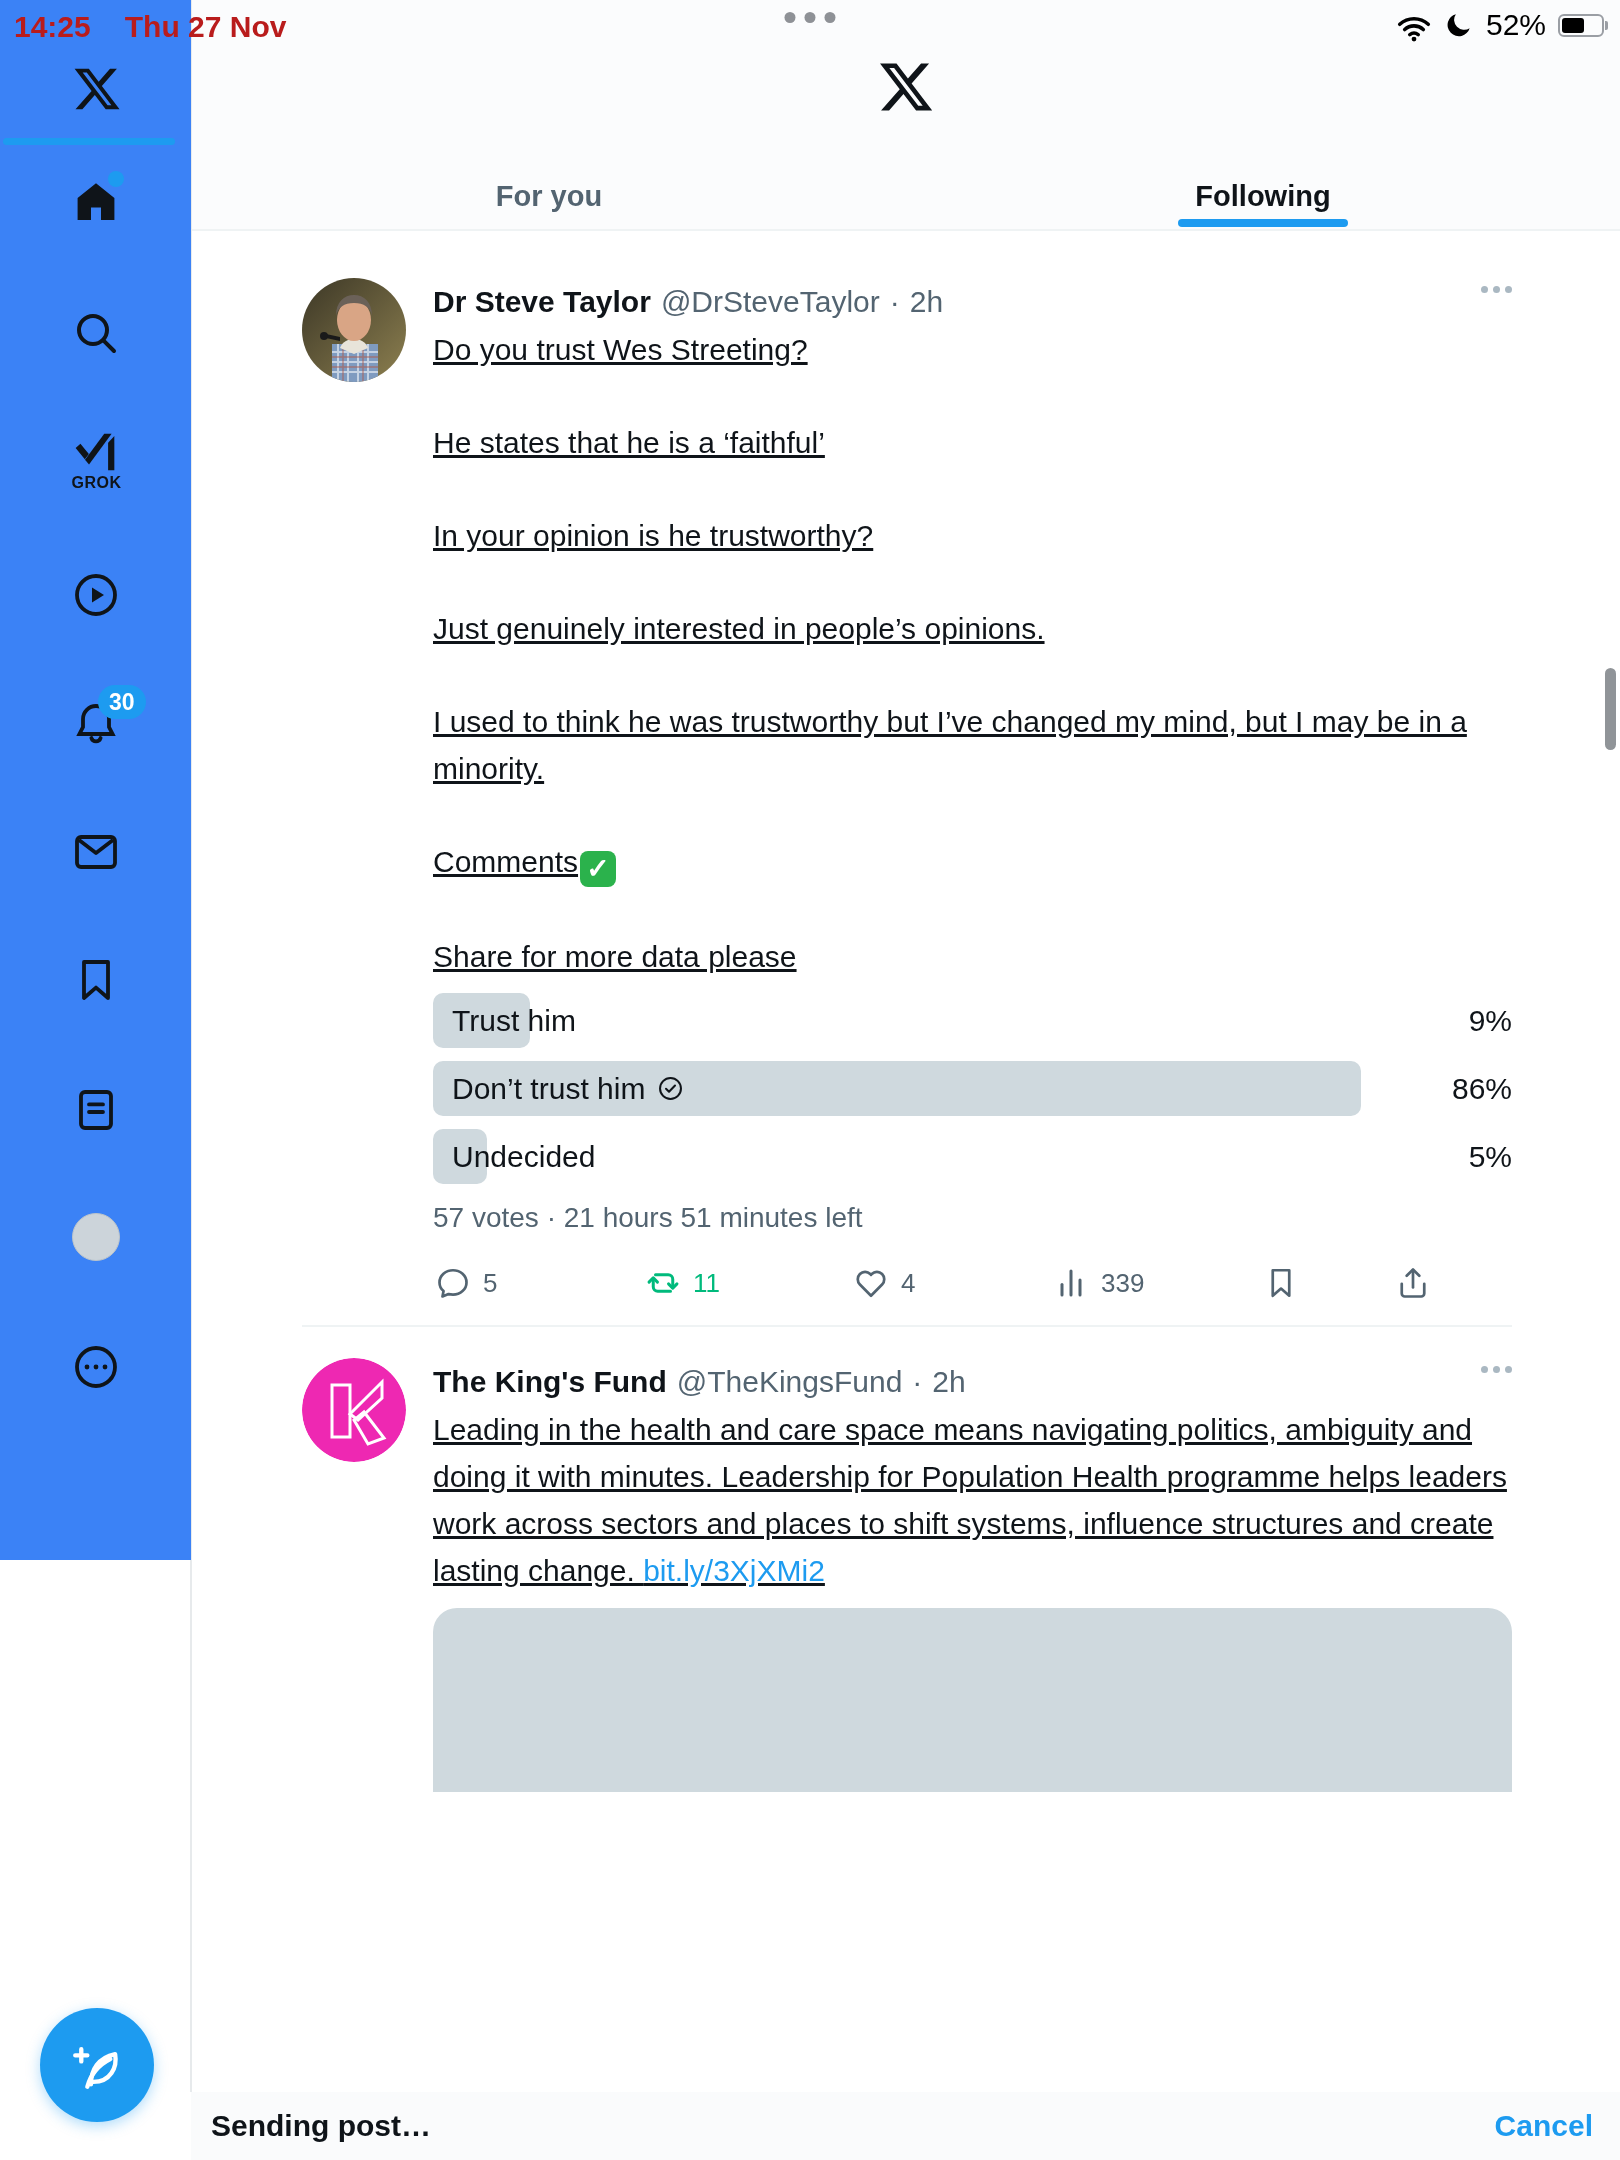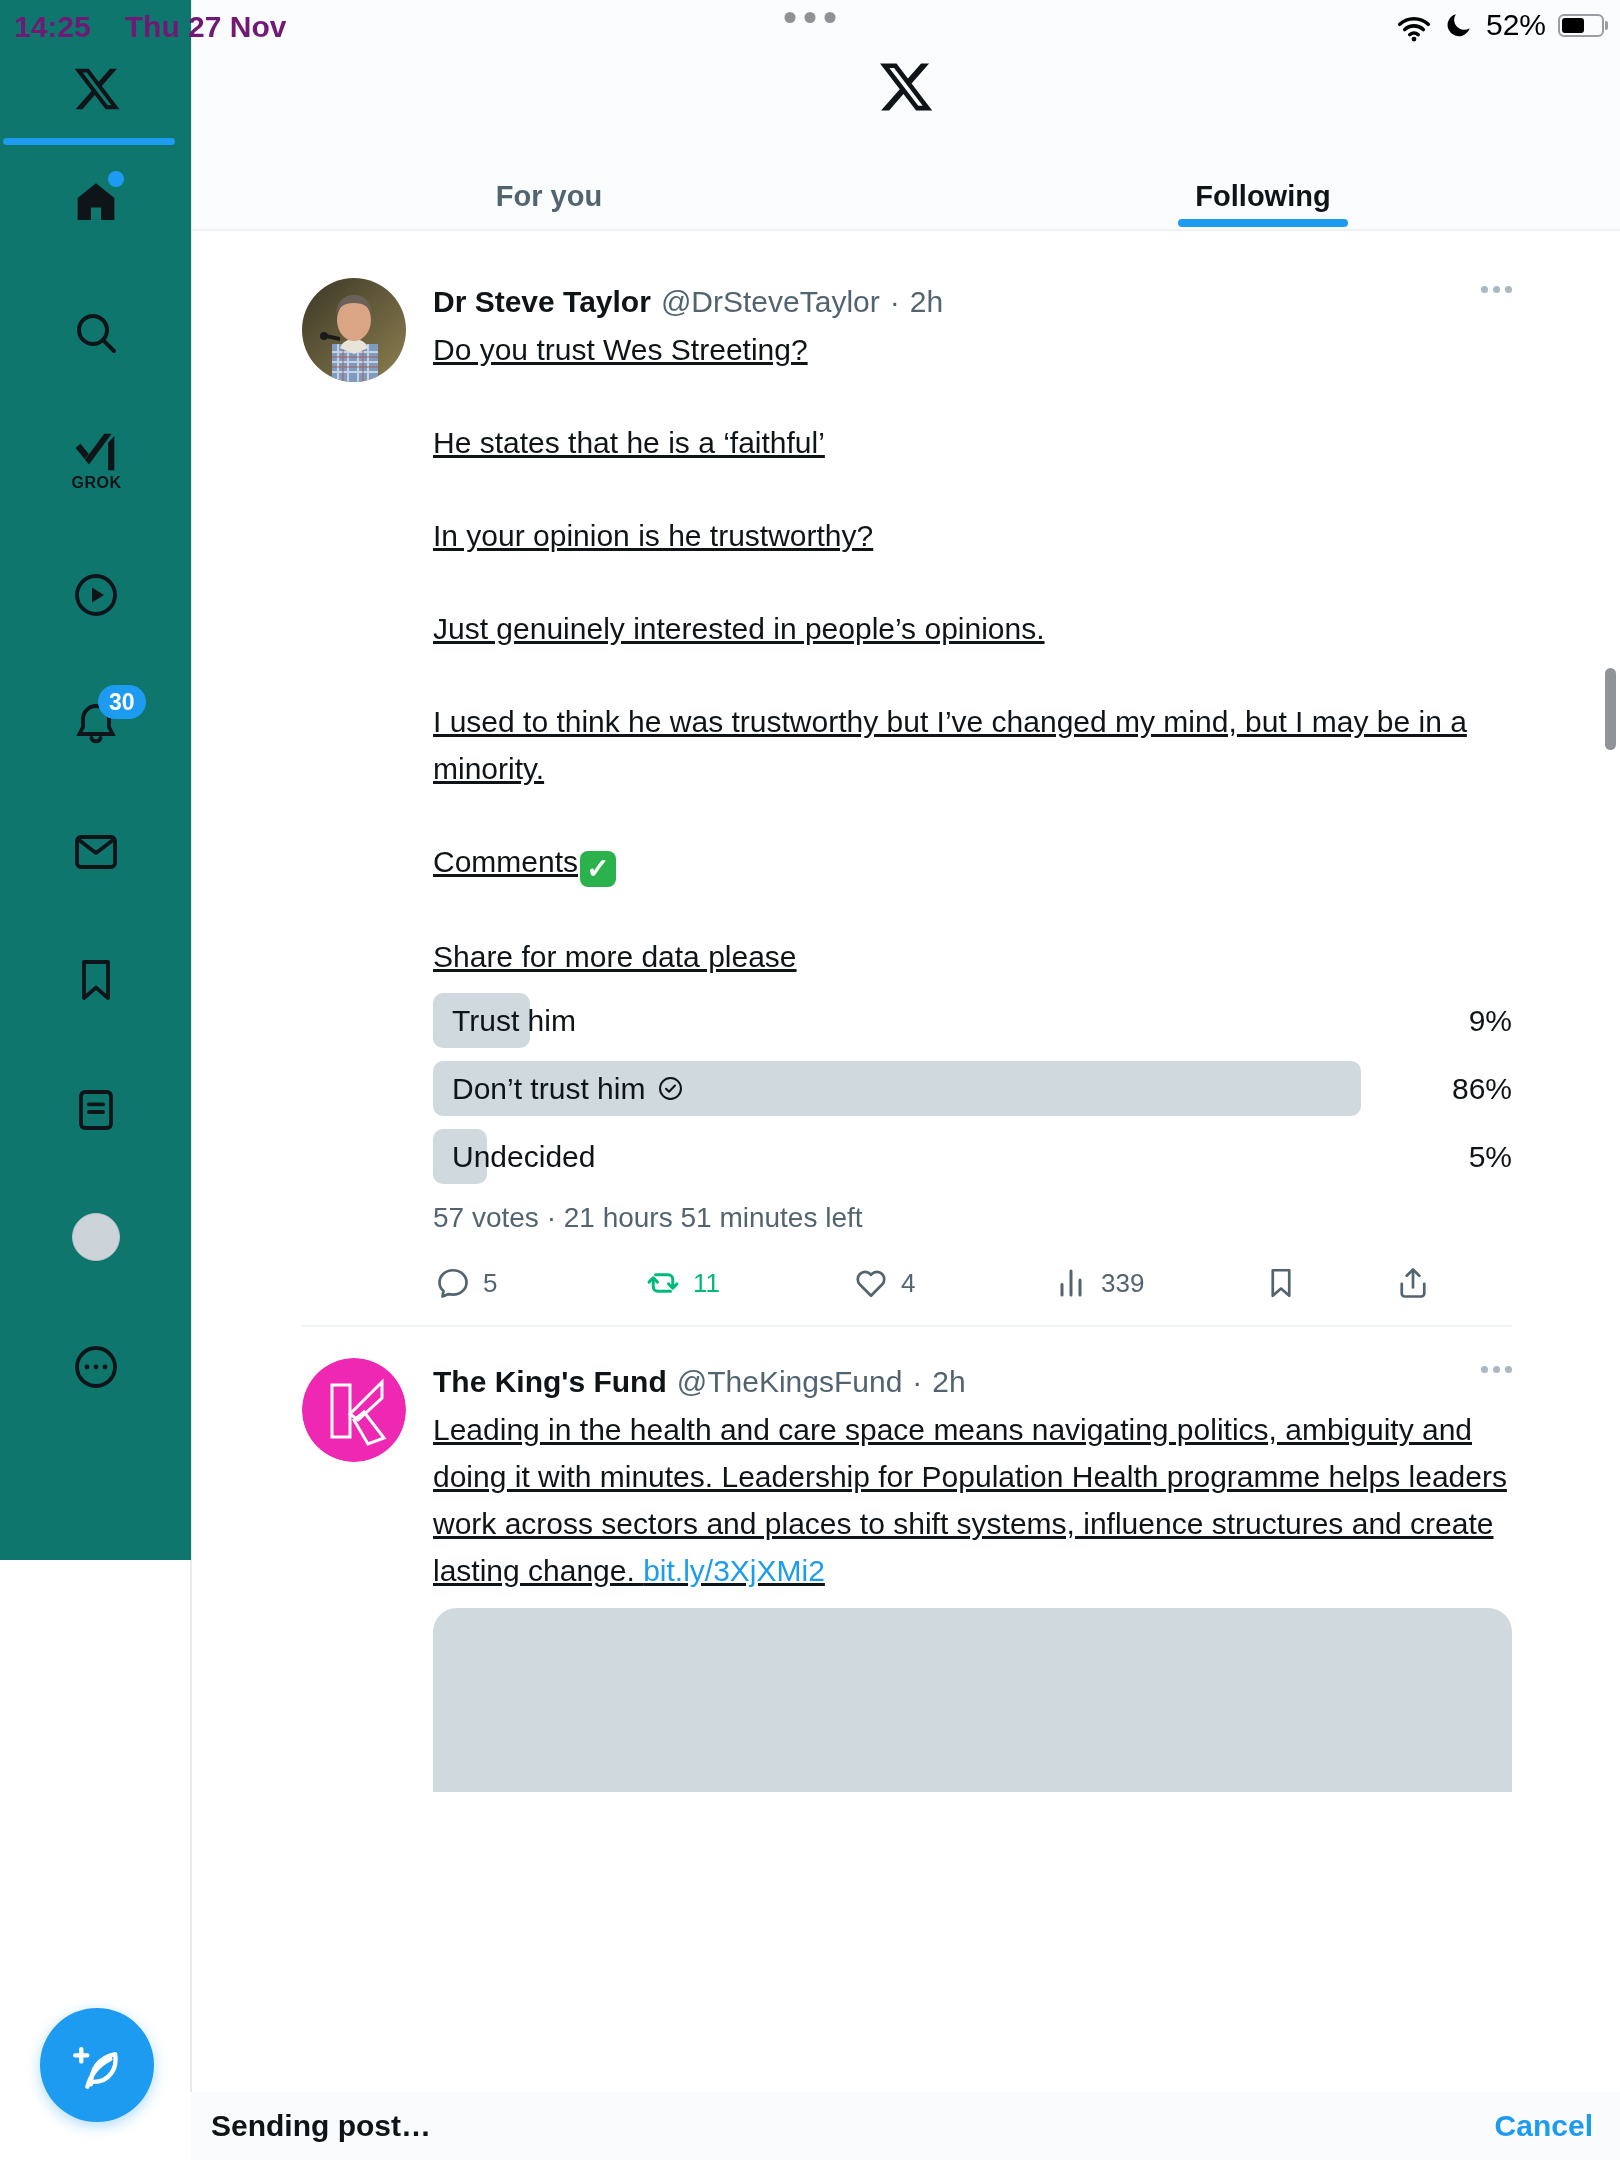--- a/index.html
+++ b/index.html
@@ -5,31 +5,31 @@
   * { margin:0; padding:0; box-sizing:border-box; }
   html,body { width:1620px; height:2160px; }
   body {
     font-family:"Liberation Sans", sans-serif;
     background:#ffffff; color:#0f1419; overflow:hidden; position:relative;
   }
   .screen { position:absolute; inset:0; }
 
   
   .status-bar { position:absolute; top:0; left:0; right:0; height:52px; z-index:30; }
-  .status-left { position:absolute; left:14px; top:10px; font-size:30px; font-weight:600; color:#701a75; display:flex; gap:34px; }
+  .status-left { position:absolute; left:14px; top:10px; font-size:30px; font-weight:600; color:#b91c1c; display:flex; gap:34px; }
   .handle-dots { position:absolute; left:50%; top:12px; transform:translateX(-50%); display:flex; gap:9px; }
   .handle-dots span { width:11px; height:11px; border-radius:50%; background:#8e9196; display:block; }
   .status-right { position:absolute; right:12px; top:8px; display:flex; align-items:center; gap:12px; font-size:30px; font-weight:500; color:#000; }
   .battery-shell { width:46px; height:23px; border:2px solid #9a9ea4; border-radius:6px; position:relative; }
   .battery-fill { position:absolute; left:2px; top:2px; bottom:2px; width:52%; background:#000; border-radius:3px; }
   .battery-nub { width:3px; height:9px; background:#9a9ea4; border-radius:0 2px 2px 0; margin-left:1px; }
   .batt-wrap { display:flex; align-items:center; }
 
   
-  .sidebar { position:absolute; left:0; top:0; width:191px; height:1560px; background:#0f766e; z-index:20; }
+  .sidebar { position:absolute; left:0; top:0; width:191px; height:1560px; background:#3b82f6; z-index:20; }
   .sidebar-border { position:absolute; left:190px; top:0; width:2px; height:2092px; background:#e7eaec; }
   .sb-logo { position:absolute; left:72px; top:64px; width:50px; height:50px; color:#0f1419; }
   .sb-underline { position:absolute; left:3px; top:138px; width:172px; height:7px; background:#1d9bf0; border-radius:4px; }
   .nav-item { position:absolute; left:50%; transform:translateX(-50%); width:48px; height:48px; color:#0f1419; }
   .nav-item svg { width:48px; height:48px; display:block; }
   .ni-home { top:178px; }
   .home-dot { position:absolute; right:-4px; top:-7px; width:16px; height:16px; border-radius:50%; background:#1d9bf0; }
   .ni-search { top:309px; }
   .ni-grok { top:430px; height:70px; text-align:center; }
   .grok-label { font-size:16px; font-weight:700; letter-spacing:0.5px; color:#0f1419; margin-top:0px; }

